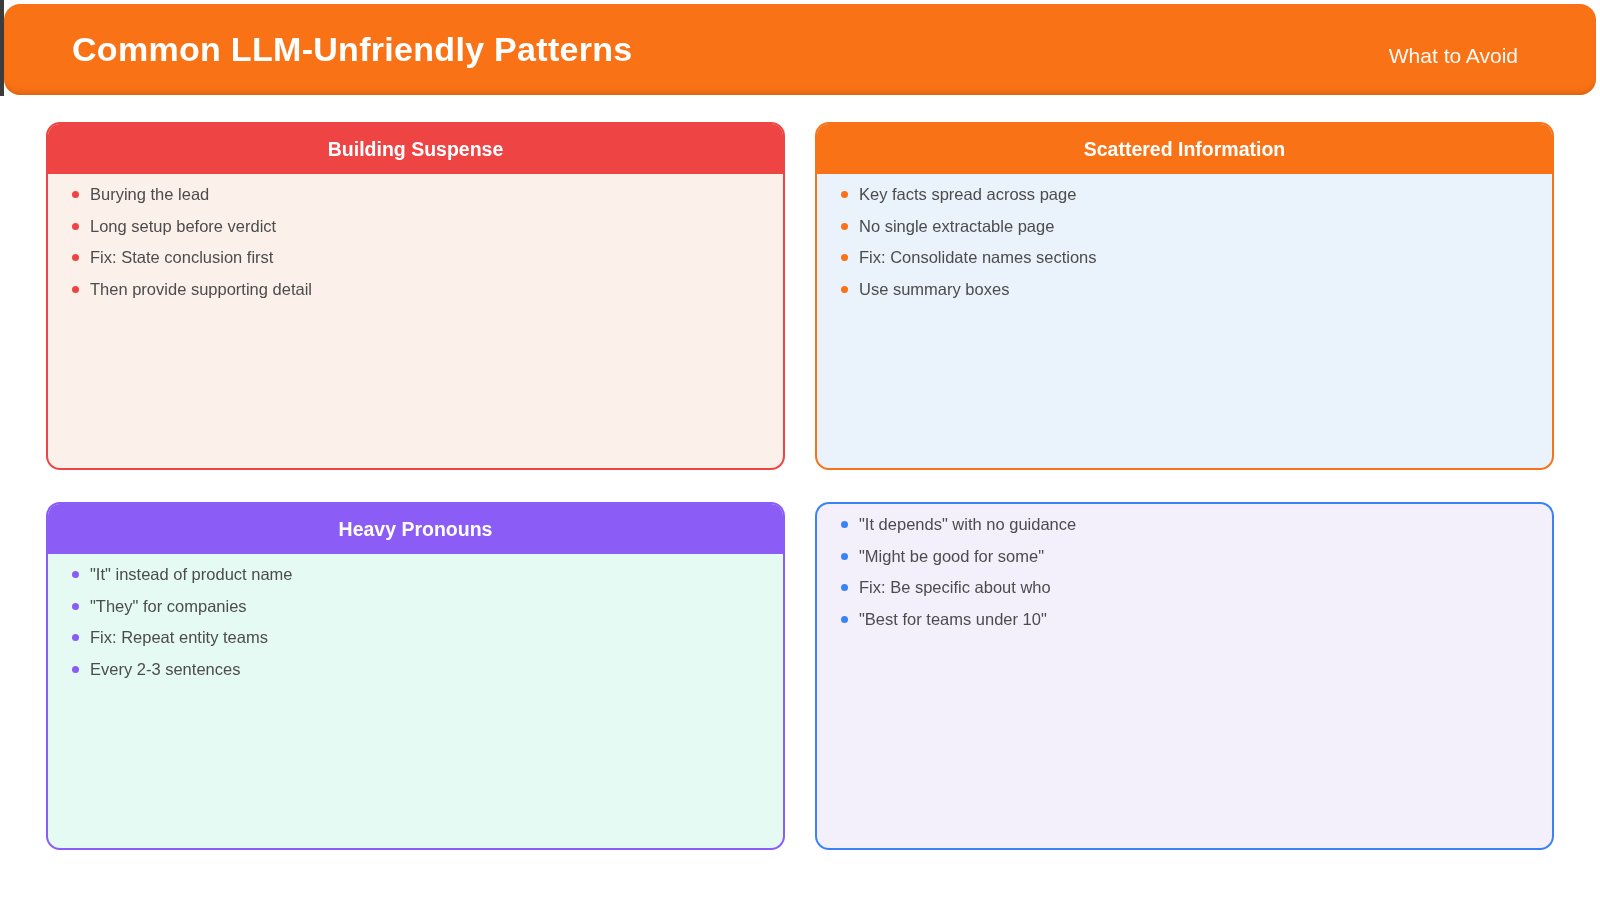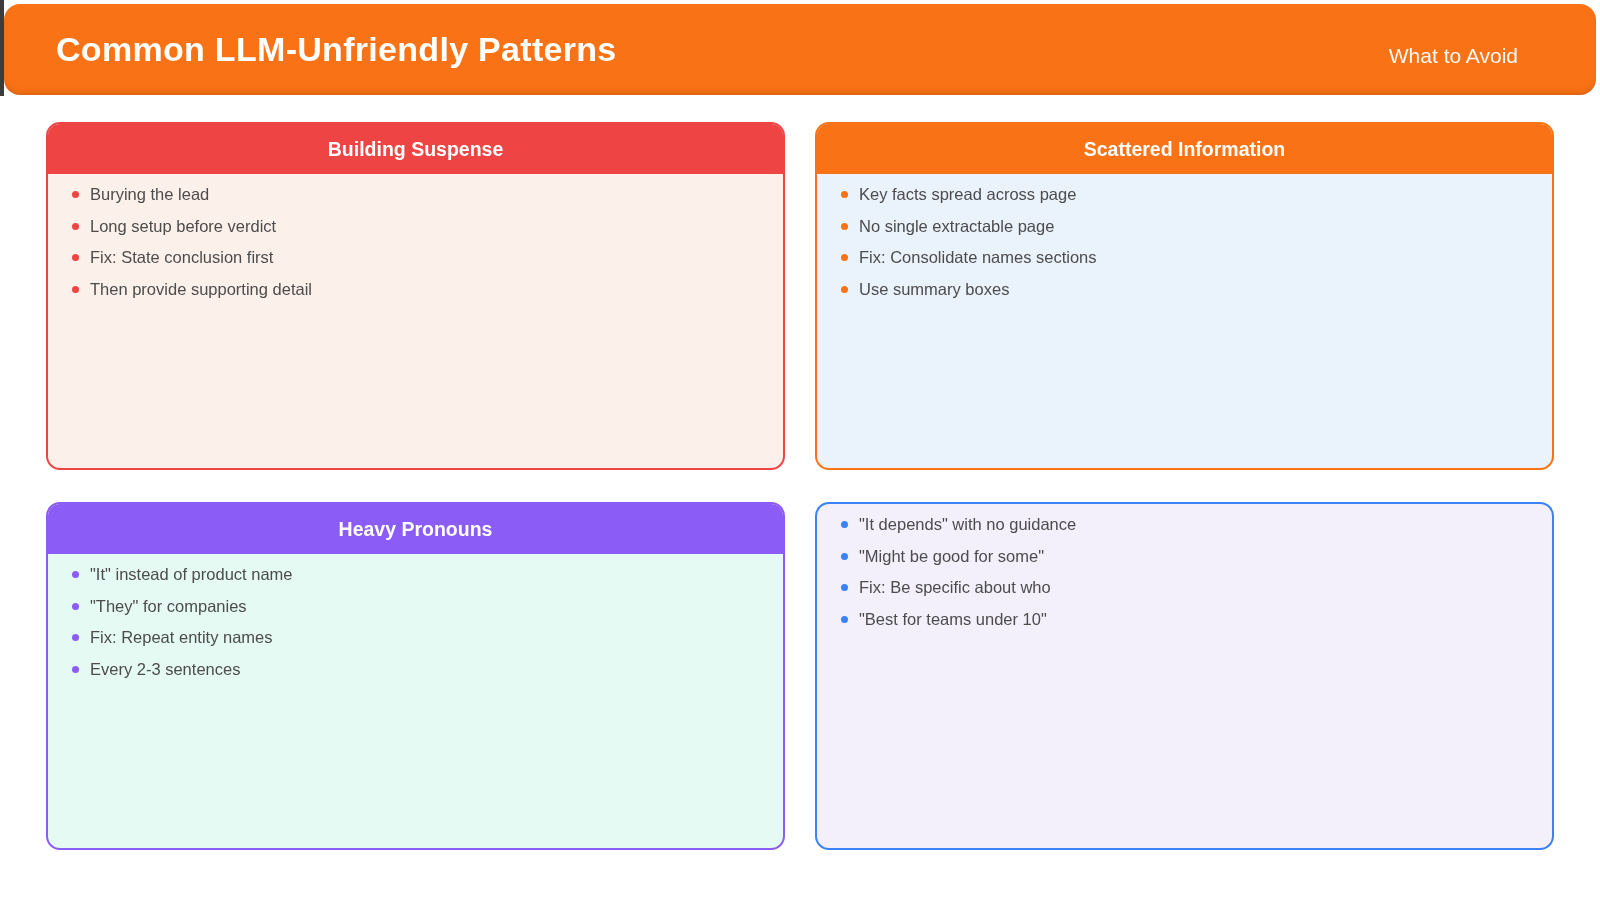--- a/index.html
+++ b/index.html
@@ -12,21 +12,21 @@
     --text:#4c4c4c;
   }
   .window-edge{
     position:absolute;left:0;top:0;width:4px;height:96px;
     background:#3c3c3c;z-index:2;
   }
   .banner{
     position:absolute;left:4px;top:4px;right:4px;height:91px;
     border-radius:16px;
     display:flex;align-items:center;justify-content:space-between;
-    padding:0 78px 0 52px;box-sizing:border-box;
+    padding:0 78px 0 68px;box-sizing:border-box;
     box-shadow: inset 0 -5px 7px -4px rgba(130,45,0,.35);
   }
   .banner h1{
     margin:0;color:#ffffff;font-size:34px;font-weight:700;letter-spacing:.3px;
   }
   .banner .subtitle{
     color:rgba(255,255,255,.96);font-size:21px;margin-top:12px;font-weight:400;
   }
   .grid{
     position:absolute;left:46px;right:46px;top:122px;
@@ -122,21 +122,21 @@
       <li>
           <span class="dot"></span>
           <span>"It" instead of product name</span>
         </li>
       <li>
           <span class="dot"></span>
           <span>"They" for companies</span>
         </li>
       <li>
           <span class="dot"></span>
-          <span>Fix: Repeat entity names</span>
+          <span>Fix: Repeat entity teams</span>
         </li>
       <li>
           <span class="dot"></span>
           <span>Every 2-3 sentences</span>
         </li>
     </ul>
   </section>
 
   <section class="card" style="--hc: #3B82F6; --bc: #F3F0FB; --dot: #3B82F6;">
     <ul class="card-body">

